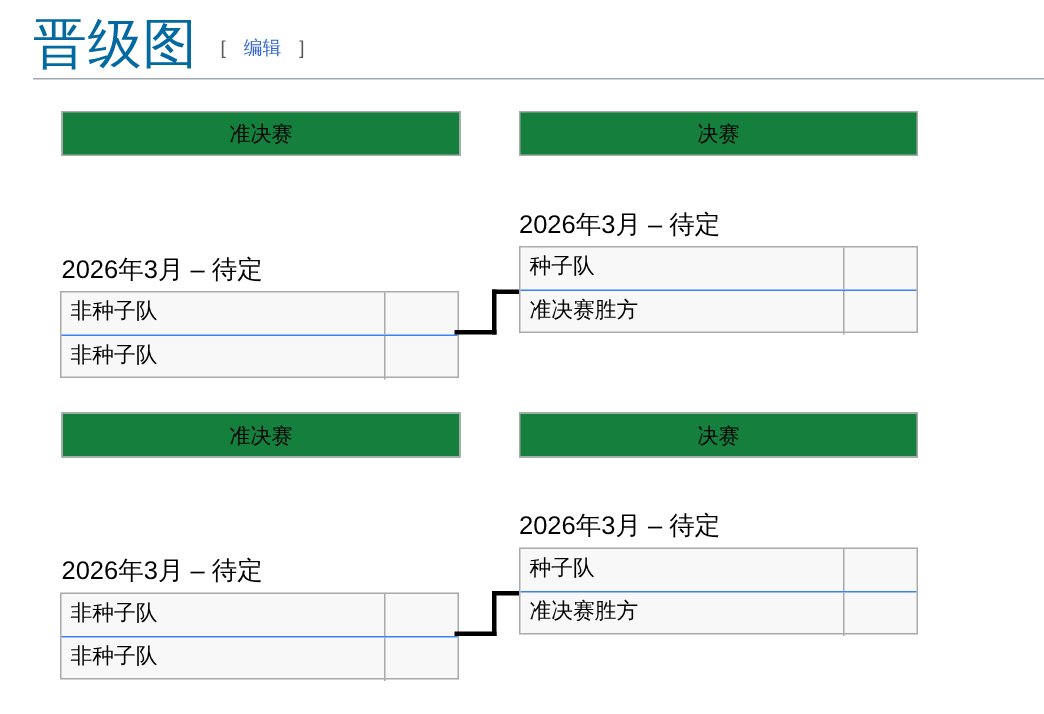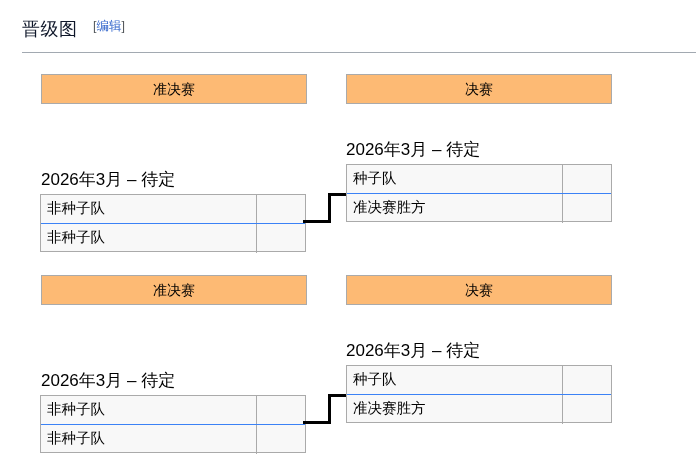--- a/index.html
+++ b/index.html
@@ -19,45 +19,45 @@
   
   #section-heading {
     position: absolute;
     left: 22px;
     top: 14px;
     width: 674px;
     height: 38px;
   }
   #page-title {
     font-family: "Liberation Serif", serif;
-    font-size: 18px;
+    font-size: 36px;
     line-height: 30px;
     font-weight: normal;
-    color: #0f172a;
+    color: #0369a1;
     margin: 0;
     display: inline-block;
     vertical-align: baseline;
     letter-spacing: 0.5px;
   }
   #edit-section {
     display: inline-block;
     font-size: 12.5px;
     color: #54595d;
     margin-left: 11px;
     vertical-align: 5px;
     white-space: nowrap;
   }
   #edit-section .brk {
     color: #54595d;
   }
   #edit-link {
     color: #3366cc;
     text-decoration: none;
     cursor: pointer;
-    padding: 0 0;
+    padding: 0 12px;
   }
   #title-rule {
     position: absolute;
     left: 22px;
     top: 52px;
     width: 674px;
     height: 1px;
     background: #a2a9b1;
   }
 
@@ -67,21 +67,21 @@
     left: 0;
     top: 0;
     width: 696px;
     height: 476px;
   }
 
   .round-header {
     position: absolute;
     box-sizing: border-box;
     height: 30px;
-    background: #fdba74;
+    background: #15803d;
     border: 1px solid #aaaaaa;
     text-align: center;
     font-size: 14px;
     line-height: 28px;
     color: #000000;
   }
 
   .date-label {
     position: absolute;
     font-size: 17px;

